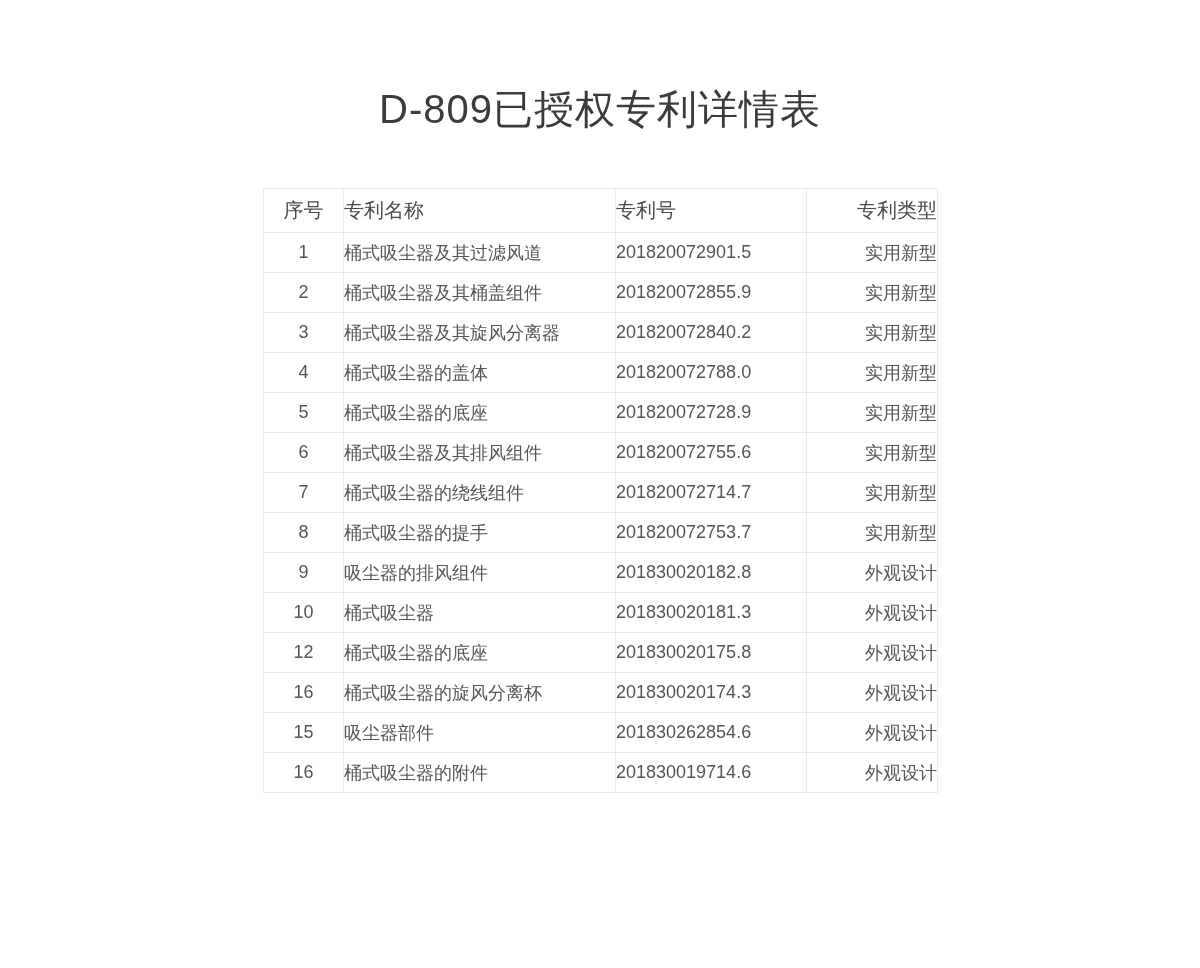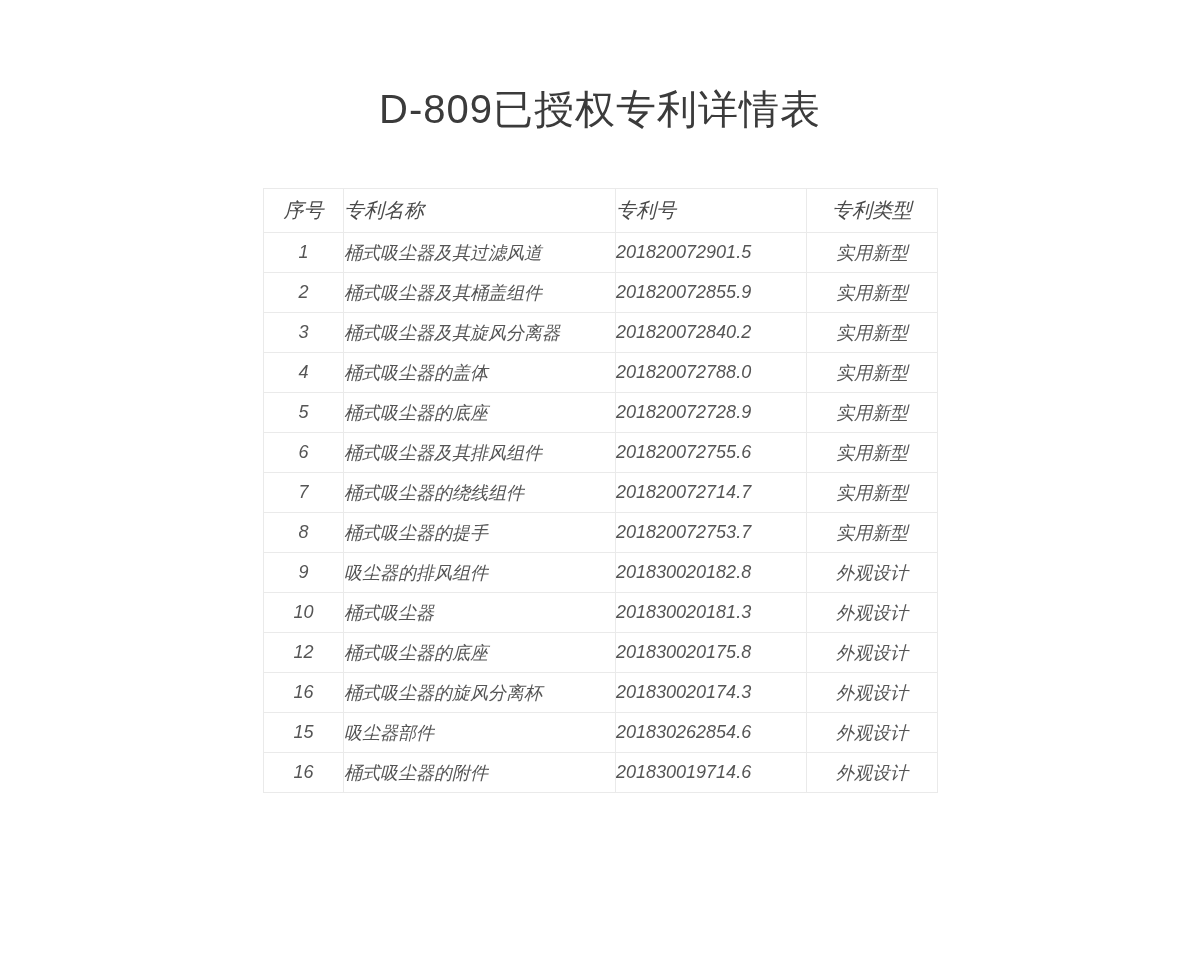--- a/index.html
+++ b/index.html
@@ -32,21 +32,20 @@
     letter-spacing: 1px;
     color: #3b3b3b;
   }
   table.patent-table {
     position: absolute;
     left: 263px;
     top: 188px;
     width: 674px;
     border-collapse: collapse;
     table-layout: fixed;
-    font-style: italic;
   }
   .patent-table th,
   .patent-table td {
     border: 1px solid #eaeaea;
     font-weight: 400;
     padding: 0;
     vertical-align: middle;
     white-space: nowrap;
     overflow: hidden;
   }
@@ -56,21 +55,21 @@
     color: #4a4a4a;
   }
   .patent-table td {
     height: 40px;
     font-size: 18px;
     color: #555555;
   }
   .col-no   { text-align: center; }
   .col-name { text-align: left; padding-left: 23px; }
   .col-num  { text-align: left; padding-left: 19px; }
-  .col-type { text-align: center; }
+  .col-type { text-align: right; }
 </style>
 </head>
 <body>
 
 <div class="page">
 
   <h1 class="title">D-809已授权专利详情表</h1>
 
   <table class="patent-table">
     <colgroup>

